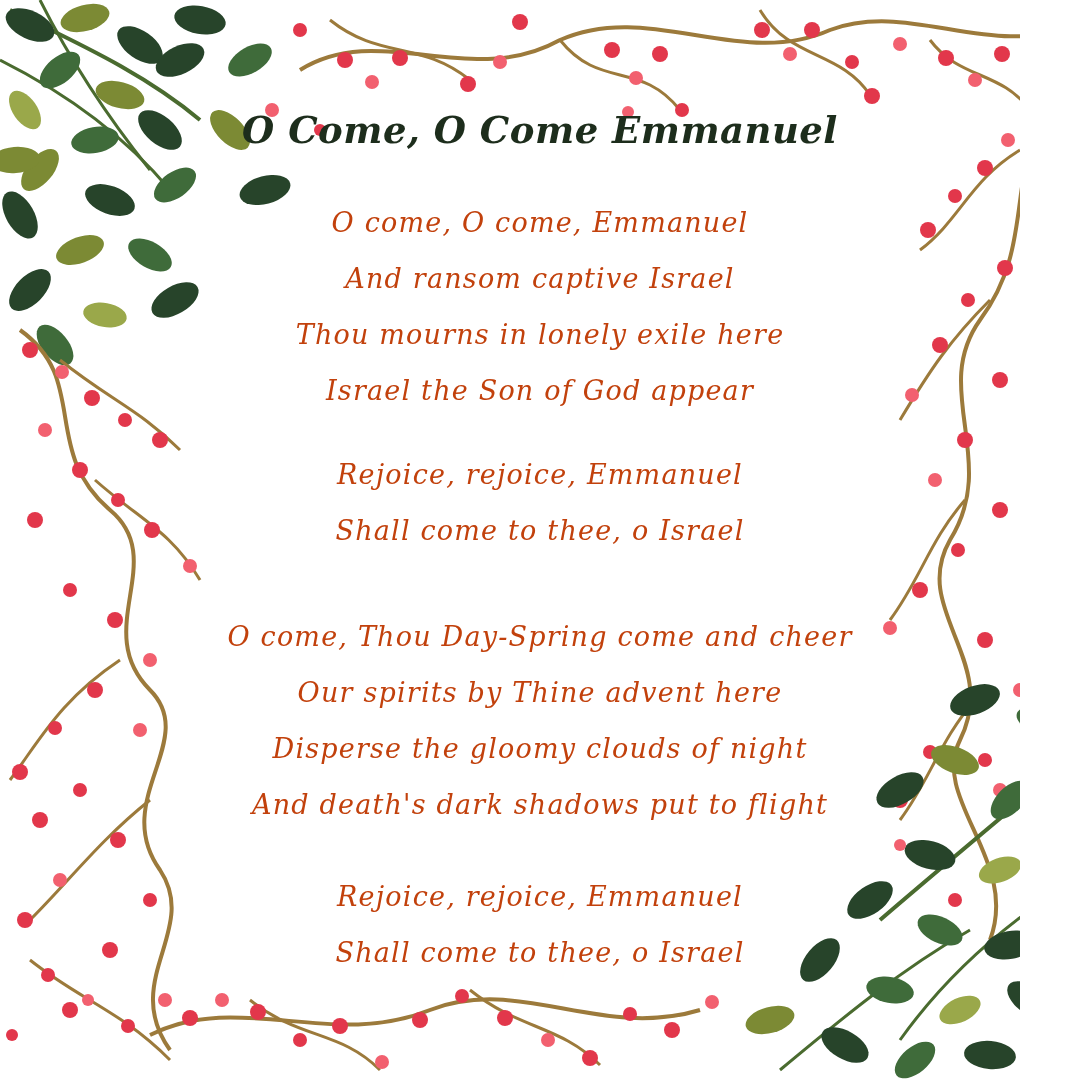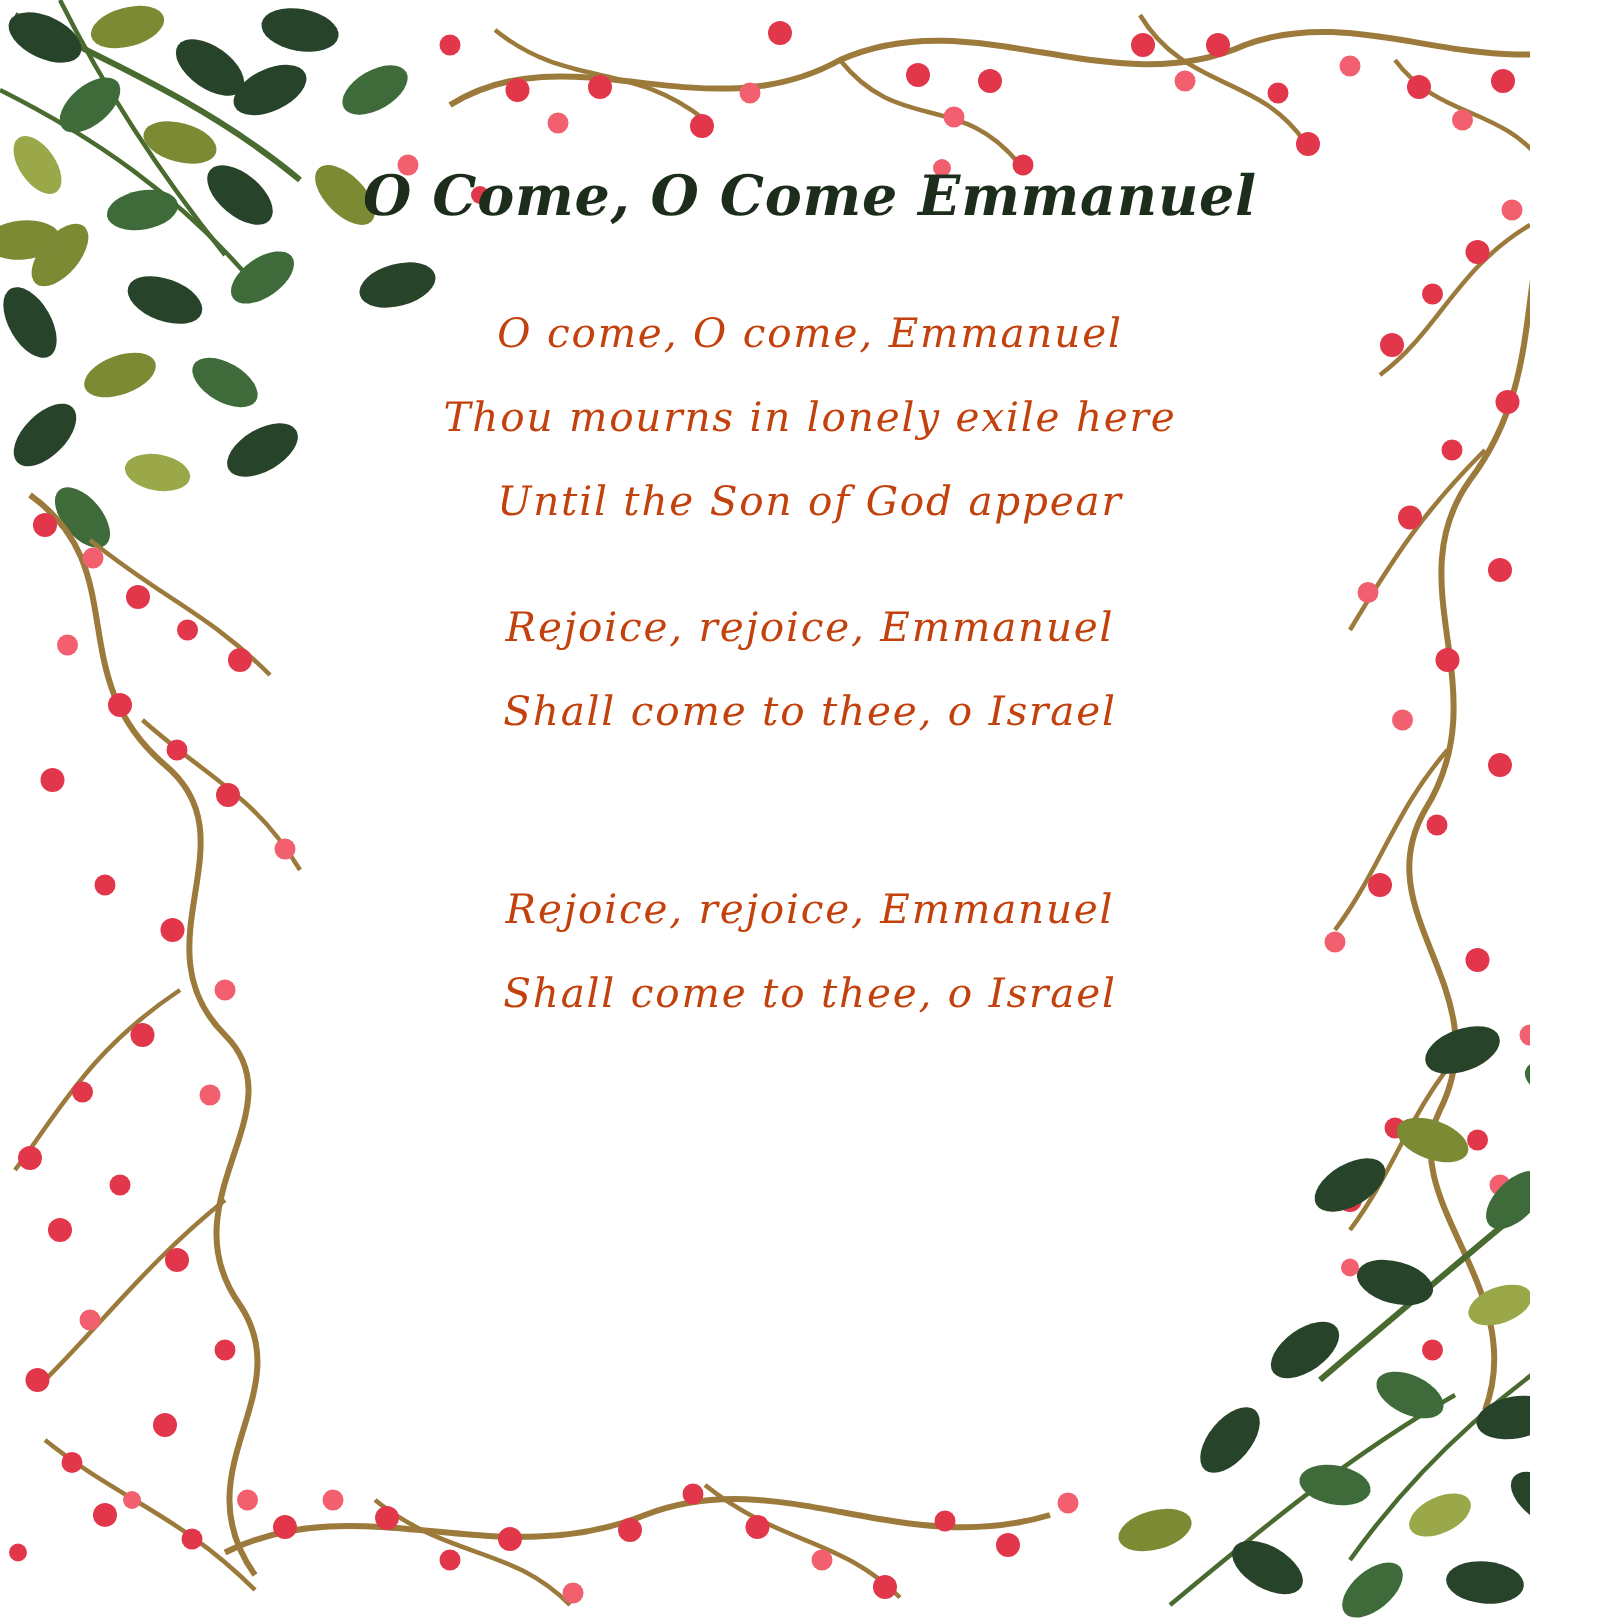--- a/index.html
+++ b/index.html
@@ -295,33 +295,40 @@
       </g>
     </svg>
   </div>
 
   <div class="content">
 
     <h1 class="song-title">O Come, O Come Emmanuel</h1>
 
     <div class="verse">
       <div class="line">O come, O come, Emmanuel</div>
+      <div class="line">And ransom captive Israel</div>
       <div class="line">Thou mourns in lonely exile here</div>
-      <div class="line">Until the Son of God appear</div>
+      <div class="line">Israel the Son of God appear</div>
     </div>
 
     <div class="spacer-sm"></div>
 
     <div class="verse chorus">
       <div class="line">Rejoice, rejoice, Emmanuel</div>
       <div class="line">Shall come to thee, o Israel</div>
     </div>
 
     <div class="spacer-md"></div>
 
+    <div class="verse">
+      <div class="line">O come, Thou Day-Spring come and cheer</div>
+      <div class="line">Our spirits by Thine advent here</div>
+      <div class="line">Disperse the gloomy clouds of night</div>
+      <div class="line">And death's dark shadows put to flight</div>
+    </div>
 
     <div class="spacer-lg"></div>
 
     <div class="verse chorus">
       <div class="line">Rejoice, rejoice, Emmanuel</div>
       <div class="line">Shall come to thee, o Israel</div>
     </div>
 
   </div>
 </div>

